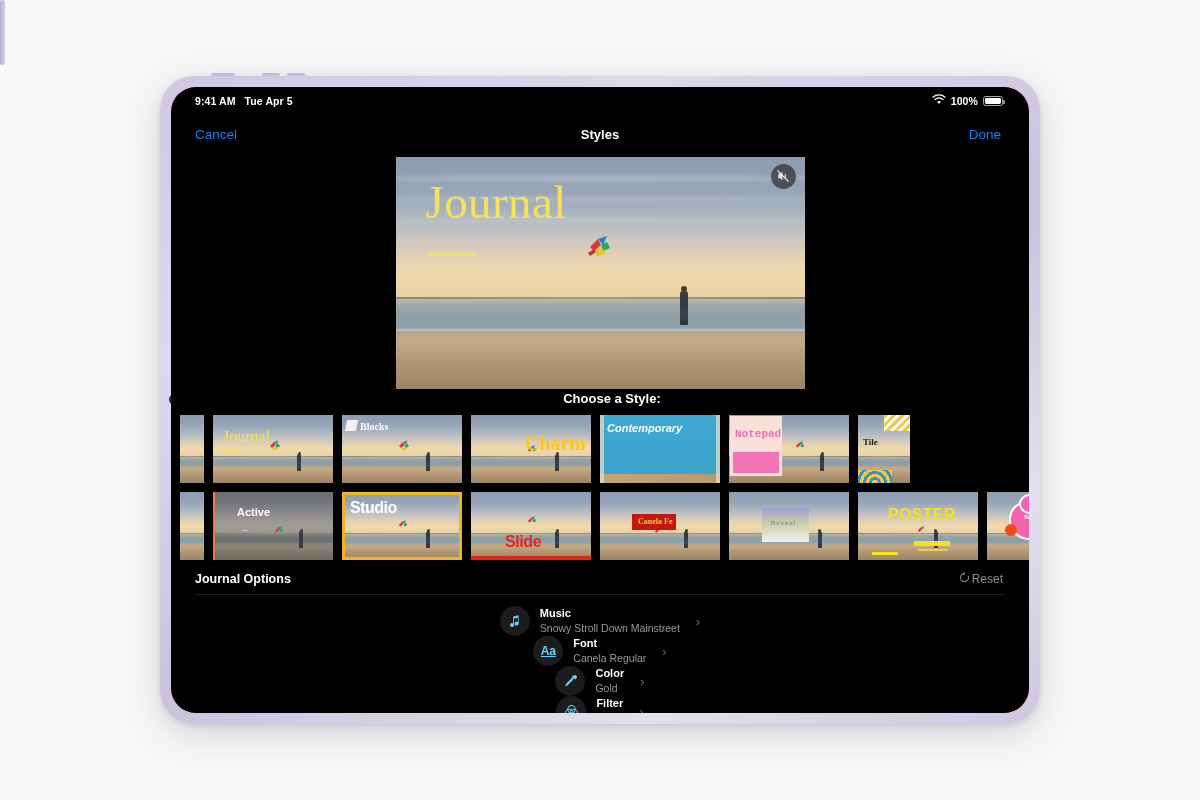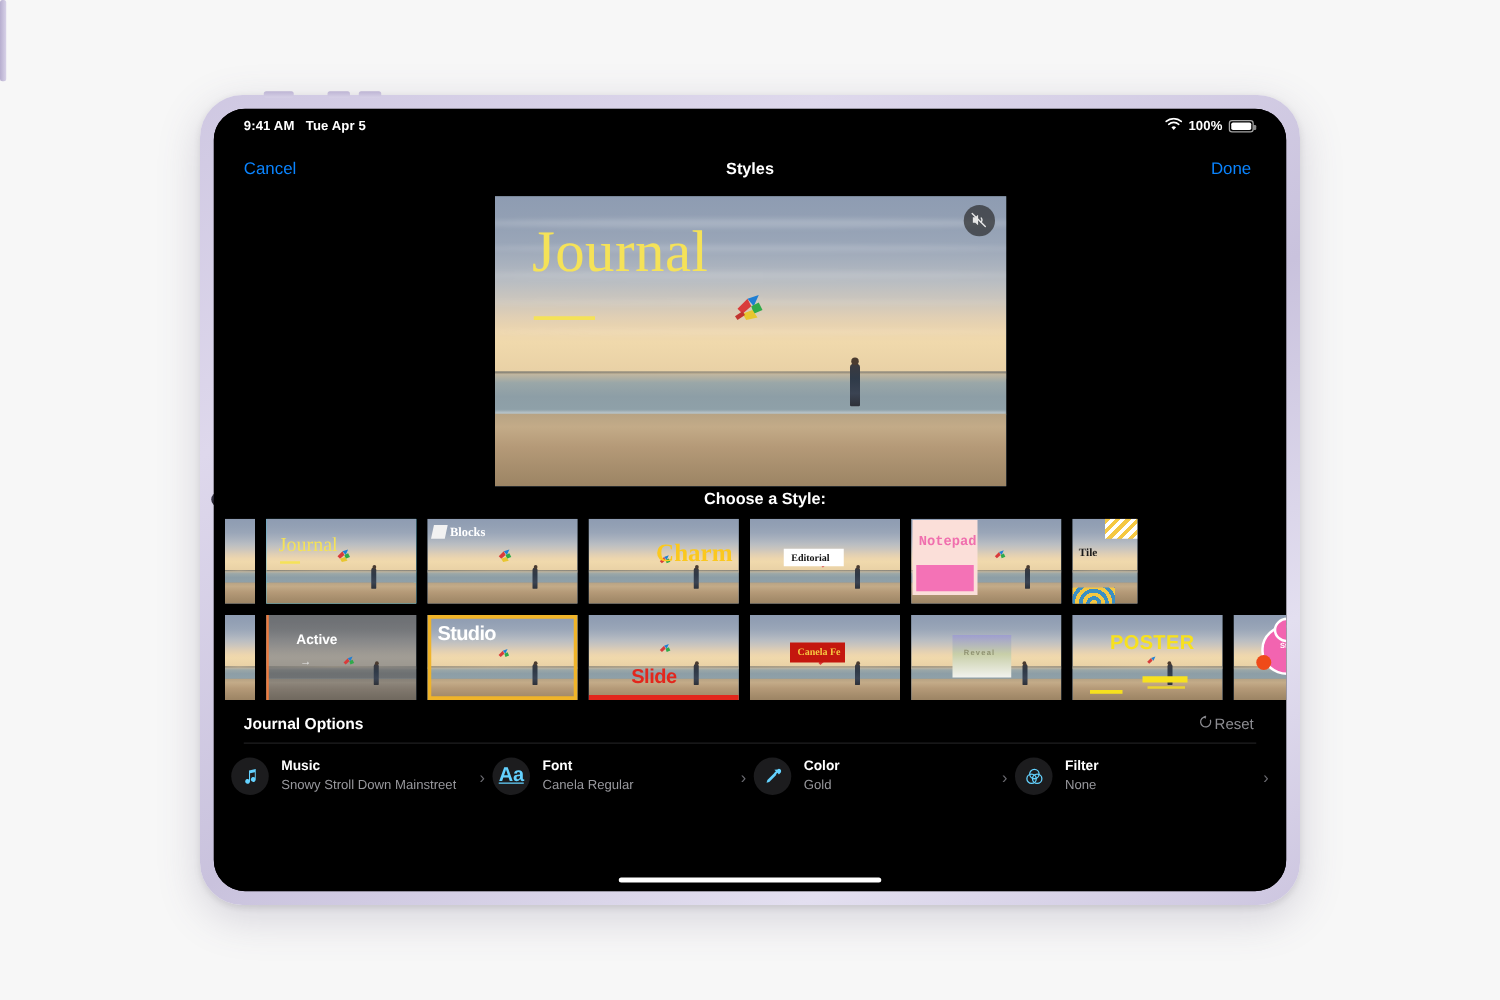--- a/index.html
+++ b/index.html
@@ -16,21 +16,21 @@
     left: 160px; top: 76px;
     width: 880px; height: 648px;
     background: linear-gradient(150deg,#cfc8e2 0%, #ded8ec 25%, #c9c2dd 55%, #e3dff0 80%, #cdc6e0 100%);
     border-radius: 34px;
     box-shadow: 0 10px 34px rgba(90,80,120,.22), 0 2px 6px rgba(0,0,0,.10);
   }
   #device-screen {
     position: absolute;
     left: 171px; top: 87px;
     width: 858px; height: 626px;
-    background: #000000;
+    background: #ef4444;
     border-radius: 25px;
     overflow: hidden;
   }
   .side-button {
     position: absolute;
     background: linear-gradient(180deg,#bdb4d4,#d6d0e6);
     border-radius: 2px;
   }
   #power-button { left: 211px; top: 73px; width: 24px; height: 5px; }
   #volume-up    { left: 262px; top: 73px; width: 18px; height: 5px; }
@@ -197,20 +197,21 @@
   }
   #options-title { font-size: 12.5px; font-weight: 600; color: #fff; }
   #reset-button {
     margin-left: auto; font-size: 12px; color: #8d8d92;
     display: flex; align-items: center; gap: 2px; cursor: pointer; text-align: center;
   }
   #options-divider { height: 1px; background: #1f1f21; margin: 0 24px; }
   #options-row {
     display: flex; align-items: center;
     padding: 11px 8px 0 14px;
+    flex-direction: column;
   }
   .option-item {
     flex: 1; display: flex; align-items: center; gap: 10px;
     padding-right: 6px; cursor: pointer; min-width: 0;
   }
   .option-icon {
     flex: none; width: 30px; height: 30px; border-radius: 50%;
     background: #1c1c1e;
     display: flex; align-items: center; justify-content: center;
     color: #64d2ff;
@@ -220,21 +221,21 @@
   .option-value {
     font-size: 10.5px; color: #98989d; line-height: 1.35;
     white-space: nowrap; overflow: hidden; text-overflow: ellipsis;
   }
   .chevron { flex: none; color: #6a6a70; font-size: 13px; margin-left: auto; padding-left: 6px; }
 
   #home-indicator {
     margin: auto auto 7px auto;
     width: 210px; height: 4px; border-radius: 3px; background: #fff;
   }
-  .aa-icon { font-size: 16px; font-weight: 600; color: #64d2ff; letter-spacing: -.2px; text-decoration: underline; }
+  .aa-icon { font-size: 12px; font-weight: 600; color: #64d2ff; letter-spacing: -.2px; text-decoration: underline; }
 </style>
 </head>
 <body>
 
 <div id="device-frame"></div>
 <div class="side-button" id="power-button"></div>
 <div class="side-button" id="volume-up"></div>
 <div class="side-button" id="volume-down"></div>
 <div id="left-rail"></div>
 <div id="front-camera"></div>
@@ -356,36 +357,34 @@
           <div class="scene-kite" style="left:46%;top:38%">
             <svg width="13" height="11" viewBox="0 0 30 26">
                 <path d="M4 14l8-8 3 6-7 6z" fill="#d93b3b"></path>
                 <path d="M12 6l9-3-4 9-5-6z" fill="#1f7fd4"></path>
                 <path d="M15 12l6-3 3 6-7 3z" fill="#2faa4a"></path>
               </svg>
           </div>
           <div class="thumb-label" style="right:5px;top:17px;font-family:'Liberation Serif',serif;font-size:20px;font-weight:700;color:#fbc81e;">Charm</div>
         </div>
 
-
-        <div class="thumb">
-          <div class="scene-sky"></div>
-            <div class="scene-horizon"></div>
-          <div class="scene-sea"></div>
-            <div class="scene-sand"></div>
-          <div class="scene-person" style="left:70%"></div>
-          <div class="scene-kite" style="left:46%;top:42%">
+        <div class="thumb">
+          <div class="deco" style="inset:0;background:linear-gradient(180deg,#3fa9d4,#3ba3cf 55%,#3fa3c9);"></div>
+          <div class="deco" style="left:0;right:0;bottom:0;height:9px;background:linear-gradient(90deg,#c5a477,#b89a72);"></div>
+          <div class="deco" style="left:0;top:0;bottom:0;width:4px;background:#e8dcc6;opacity:.75;"></div>
+          <div class="deco" style="right:0;top:0;bottom:0;width:4px;background:#e8dcc6;opacity:.75;"></div>
+          <div class="thumb-label" style="left:7px;top:7px;font-size:11px;font-weight:700;font-style:italic;color:#fff;">Contemporary</div>
+          <div class="scene-kite" style="left:46%;top:38%;opacity:.5">
             <svg width="12" height="10" viewBox="0 0 30 26">
-                <path d="M4 14l8-8 3 6-7 6z" fill="#d93b3b"></path>
-                <path d="M12 6l9-3-4 9-5-6z" fill="#1f7fd4"></path>
-              </svg>
-          </div>
-          <div class="deco" style="left:27px;top:24px;width:48px;height:14px;background:#fff;"></div>
-          <div class="thumb-label" style="left:33px;top:27px;font-family:'Liberation Serif',serif;font-size:8px;font-weight:700;color:#111;">Editorial</div>
-        </div>
+                <path d="M4 14l8-8 3 6-7 6z" fill="#1f7fd4"></path>
+                <path d="M15 12l6-3 3 6-7 3z" fill="#2faa4a"></path>
+              </svg>
+          </div>
+        </div>
+
 
         <div class="thumb">
           <div class="scene-sky"></div>
             <div class="scene-horizon"></div>
           <div class="scene-sea"></div>
             <div class="scene-sand"></div>
           <div class="scene-person" style="left:76%"></div>
           <div class="scene-kite" style="left:54%;top:32%">
             <svg width="13" height="11" viewBox="0 0 30 26">
                 <path d="M4 14l8-8 3 6-7 6z" fill="#d93b3b"></path>

